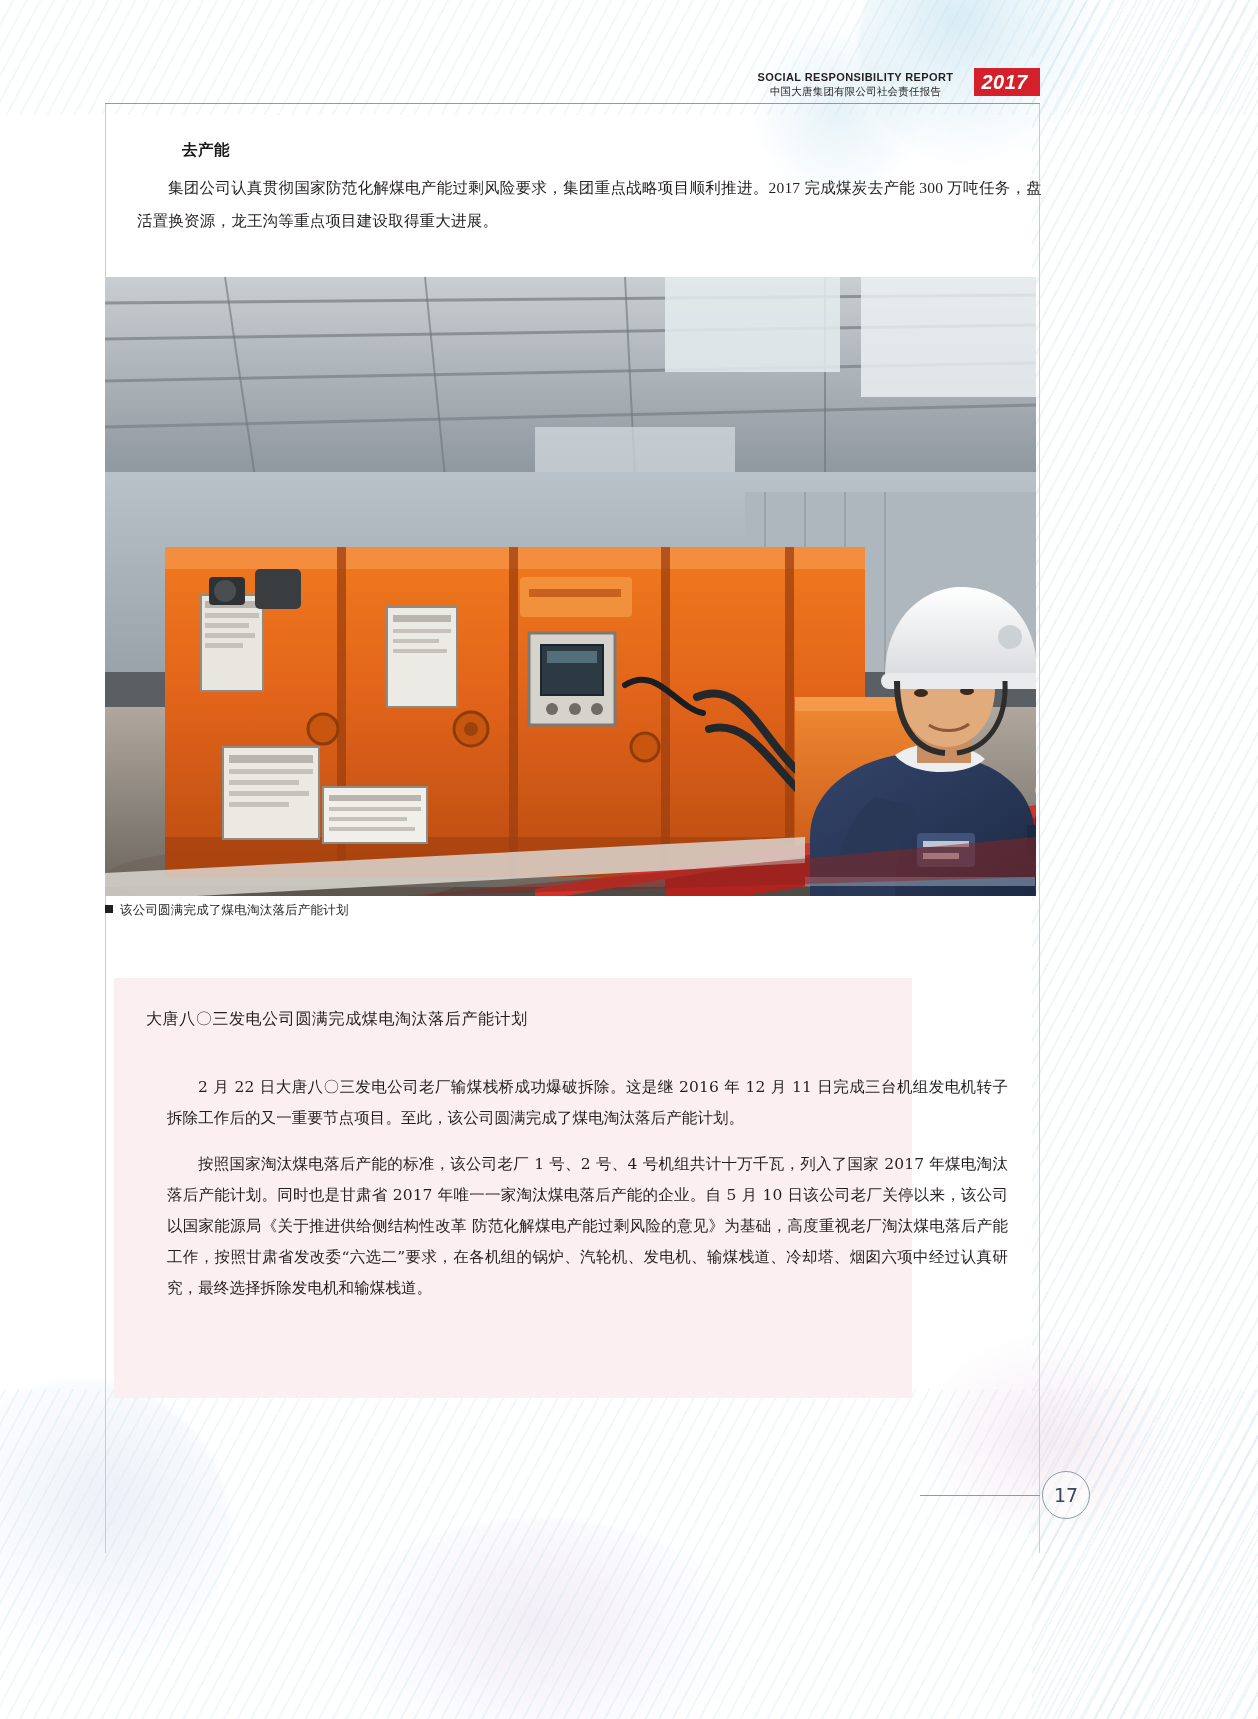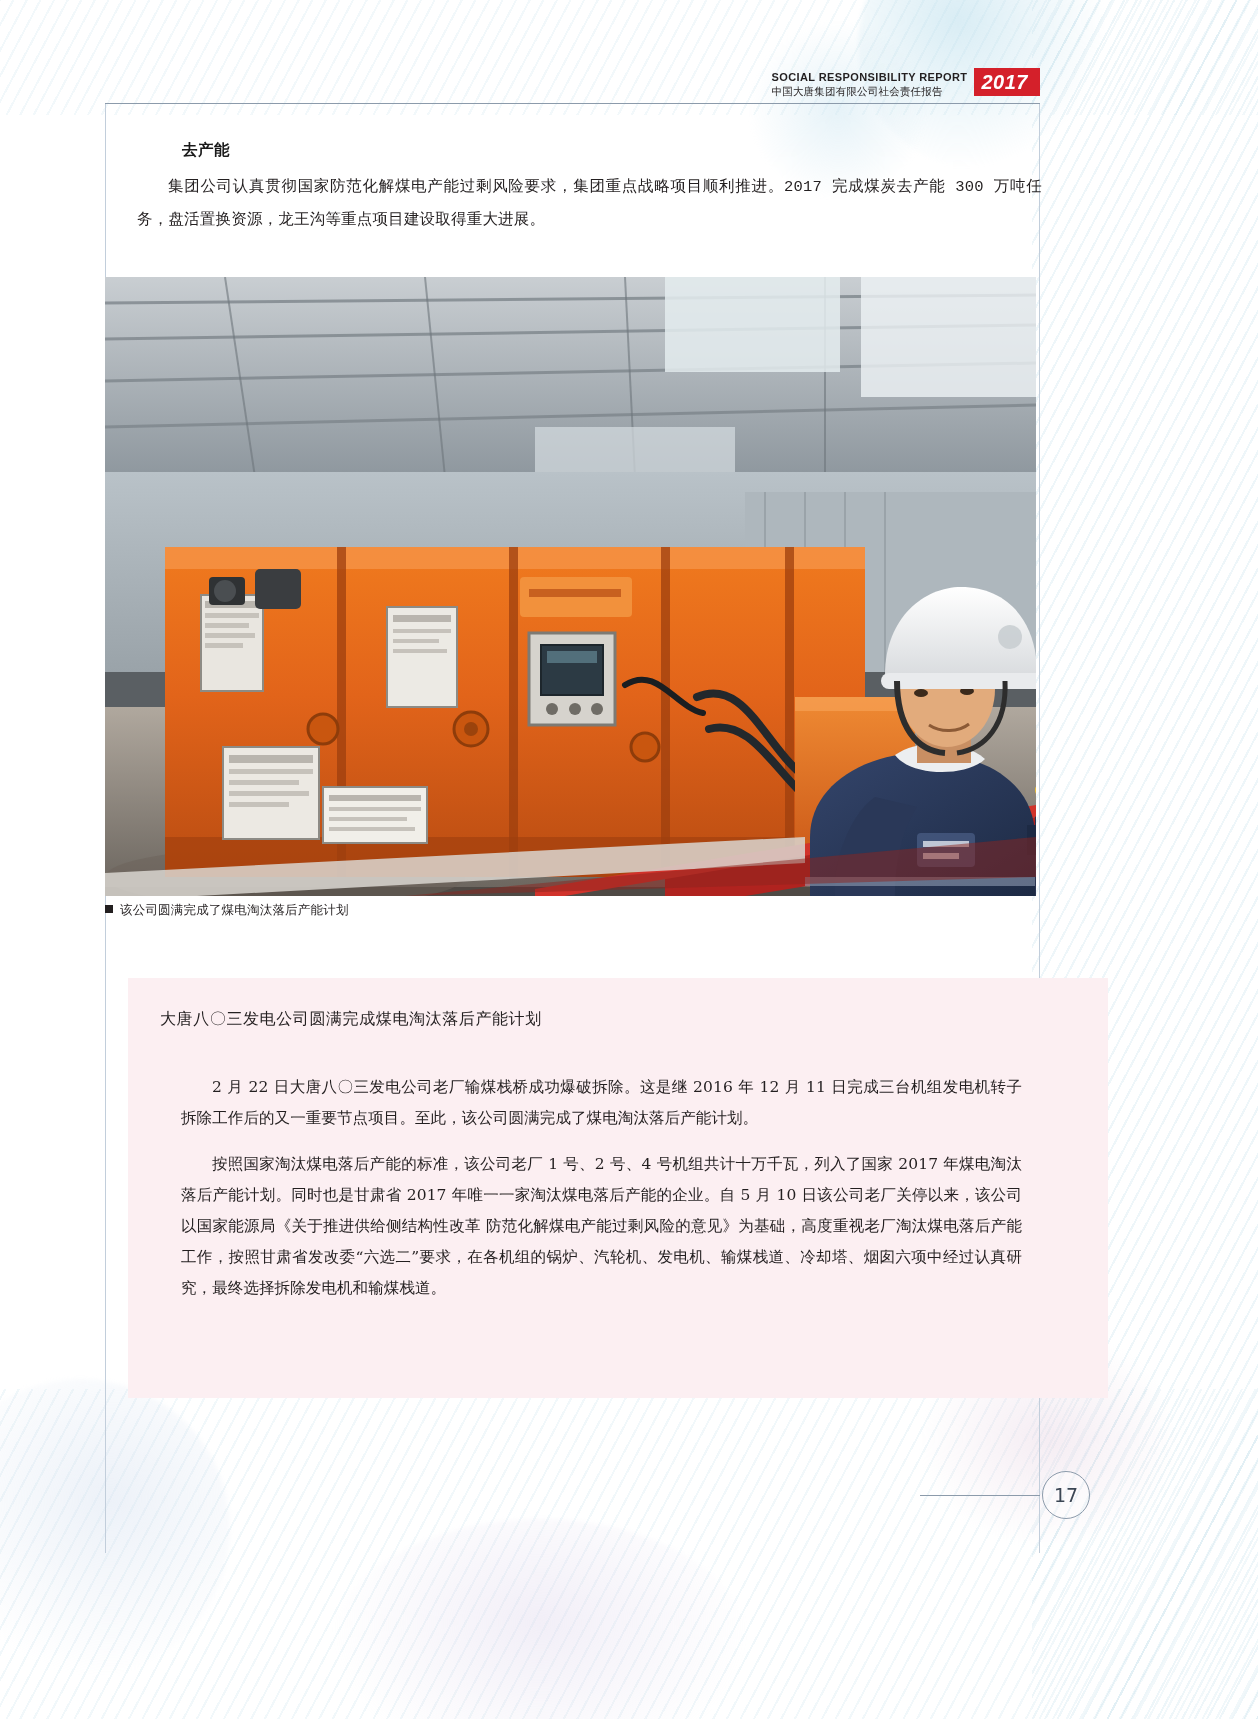--- a/index.html
+++ b/index.html
@@ -110,22 +110,22 @@
     position: absolute;
     top: 68px;
     right: 218px;
     width: 420px;
     height: 32px;
     display: flex;
     align-items: flex-start;
     justify-content: flex-end;
   }
   .header-texts {
-    text-align: left;
-    margin-right: 6px;
+    text-align: center;
+    margin-right: 20px;
     padding-top: 2px;
   }
   .header-en {
     font-size: 11px;
     font-weight: bold;
     letter-spacing: 0.4px;
     color: #231f20;
     line-height: 14px;
   }
   .header-cn {
@@ -165,21 +165,21 @@
   .section-heading {
     font-family: "DejaVu Sans", sans-serif;
     font-size: 15.5px;
     font-weight: bold;
     color: #1a1a1a;
     letter-spacing: 0.5px;
     margin-bottom: 10px;
     margin-left: 45px;
   }
   .body-para {
-    font-family: Liberation Mono, monospace;
+    font-family: Liberation Serif, serif;
     font-size: 15.5px;
     line-height: 33px;
     color: #231f20;
     text-align: justify;
     text-indent: 2em;
     letter-spacing: 0.2px;
   }
 
   
   .photo-wrap {
@@ -211,22 +211,22 @@
     background: #231f20;
     margin-right: 7px;
     position: relative;
     top: -1px;
   }
 
   
   .pink-box {
     position: absolute;
     top: 978px;
-    left: 128px;
-    width: 980px;
+    left: 114px;
+    width: 798px;
     height: 420px;
     background: #fceff2;
   }
   .pink-title {
     position: absolute;
     top: 31px;
     left: 32px;
     font-family: "DejaVu Sans", sans-serif;
     font-size: 16px;
     color: #231f20;

